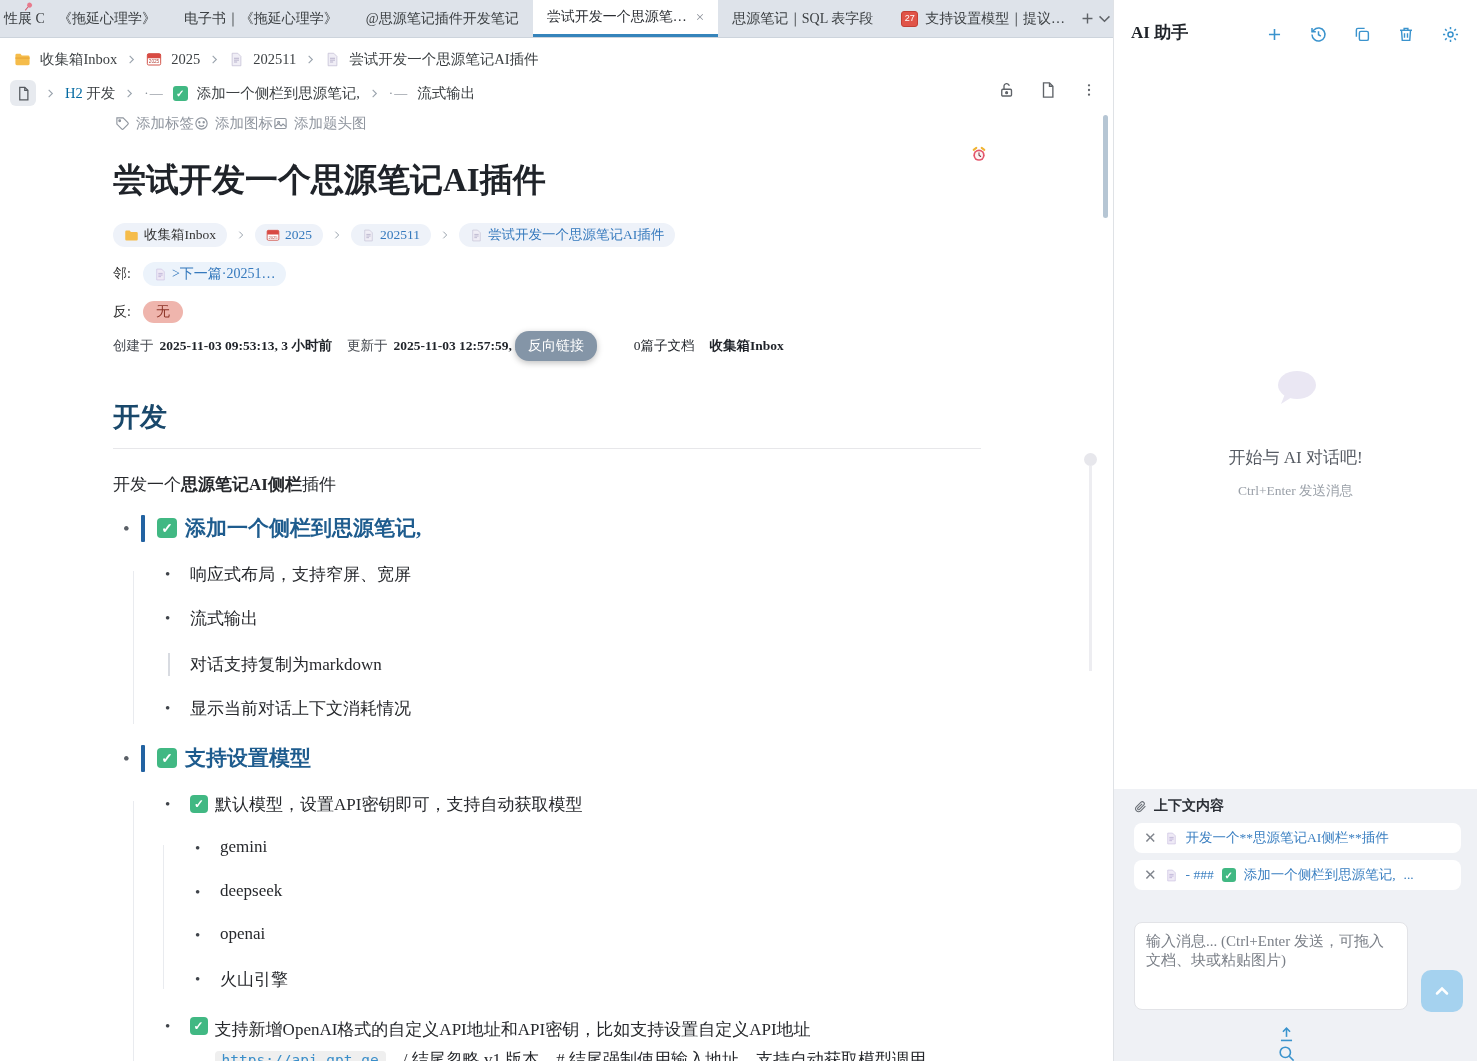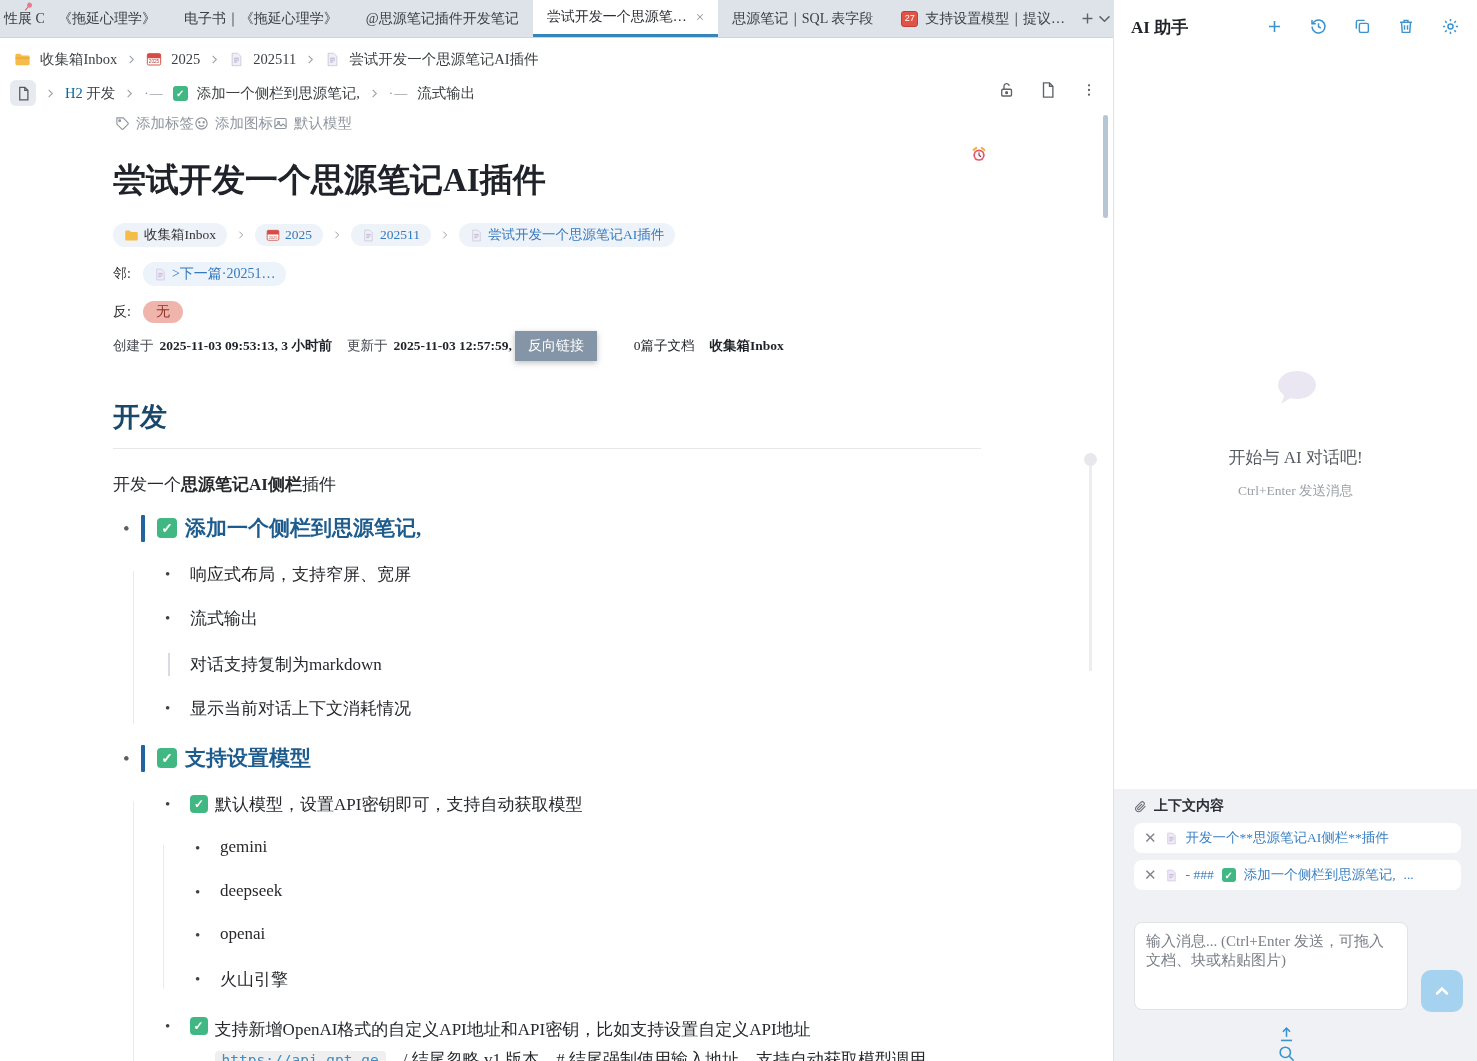--- a/index.html
+++ b/index.html
@@ -63,21 +63,21 @@
 
   .rel-row { margin-top:15px; display:flex; align-items:center; gap:12px; font-size:14px; color:#333; }
   .chip.nb { background:#ecf3fb; }
   .pill-none { background:#efb5ad; color:#8c3226; border-radius:13px; padding:2px 13px;
     font-size:14px; cursor:pointer; }
 
   .meta-row { margin-top:14px; position:relative; display:flex; align-items:center;
     gap:15px; font-size:13.5px; color:#474b52; white-space:nowrap; }
   .meta-row b { color:#1f2329; }
   .tooltip { position:absolute; left:402px; top:-6px; background:#8495a7; color:#fff;
-    font-size:14px; padding:6px 13px; border-radius:0; box-shadow:0 2px 6px rgba(0,0,0,.25);
+    font-size:14px; padding:6px 13px; border-radius:14px; box-shadow:0 2px 6px rgba(0,0,0,.25);
     z-index:5; }
 
   .sec-head { margin-top:44px; font-size:27px; font-weight:bold; color:#19486b; }
   .sec-hr { margin-top:13px; border:0; border-top:1px solid #e7e7ea; }
   .intro { margin-top:24px; font-size:17px; }
 
   .l1 { display:flex; align-items:center; margin-top:18px; padding-left:10px; }
   .l1 .bullet { width:14px; color:#5a5f66; font-size:19px; line-height:1; }
   .l1 .bar { width:4px; height:27px; background:#2363a2; border-radius:1px; margin:0 10px 0 4px; }
   .l1 .htext { font-size:21px; font-weight:bold; color:#1e5c8e; margin-left:8px; cursor:pointer; }
@@ -104,21 +104,21 @@
   .vscroll { position:absolute; left:1103px; top:115px; width:5px; height:103px;
     background:#b6c6d4; border-radius:3px; }
   .focus-line { position:absolute; left:1084px; top:453px; }
   .focus-line .knob { width:13px; height:13px; border-radius:50%; background:#e7e7ec; }
   .focus-line .stem { width:3px; height:205px; background:#ededf1; margin-left:5px; }
 
   
   .ai { position:absolute; left:1113px; top:0; width:364px; height:1061px; background:#fff;
     border-left:1px solid #dfe2e6; }
   .ai-head { position:absolute; left:0; top:0; right:0; height:44px; display:flex;
-    align-items:flex-start; padding:16px 17px; }
+    align-items:flex-end; padding:0 17px; }
   .ai-title { font-size:17px; font-weight:bold; color:#1f2329; }
   .ai-head-icons { margin-left:auto; display:flex; gap:24px; color:#3a93cd; }
   .ai-head-icons .hbtn { width:20px; height:20px; cursor:pointer; display:flex;
     align-items:center; justify-content:center; }
 
   .ai-empty { position:absolute; left:0; right:0; top:366px; text-align:center; }
   .ai-empty .bub { margin:0 auto; }
   .ai-empty-title { margin-top:36px; font-size:17px; color:#565b63; }
   .ai-empty-hint { margin-top:13px; font-size:13.5px; color:#9aa0a8; }
 
@@ -310,21 +310,21 @@
             <path d="M8 14.5c1 1.4 2.4 2.1 4 2.1s3-.7 4-2.1"></path>
           </svg>
         <span>添加图标</span>
       </span>
       <span class="act">
         <svg width="15" height="15" viewBox="0 0 24 24" fill="none" stroke="currentColor" stroke-width="1.8">
             <rect x="3" y="4" width="18" height="16" rx="2"></rect>
             <circle cx="9" cy="10" r="1.6"></circle>
             <path d="M3 17l6-5 4 4 3-3 5 4"></path>
           </svg>
-        <span>默认模型</span>
+        <span>添加题头图</span>
       </span>
     </div>
 
     <span class="alarm">
       <svg width="16" height="17" viewBox="0 0 24 24">
           <path d="M4 5 8 2M20 5l-4-3" stroke="#f0b432" stroke-width="3" stroke-linecap="round"></path>
           <circle cx="12" cy="13" r="8.5" fill="#e4556a"></circle>
           <circle cx="12" cy="13" r="6" fill="#fdf3f3"></circle>
           <path d="M12 9.5V13l2.5 2" stroke="#7a3b46" stroke-width="1.6" fill="none" stroke-linecap="round"></path>
         </svg>

